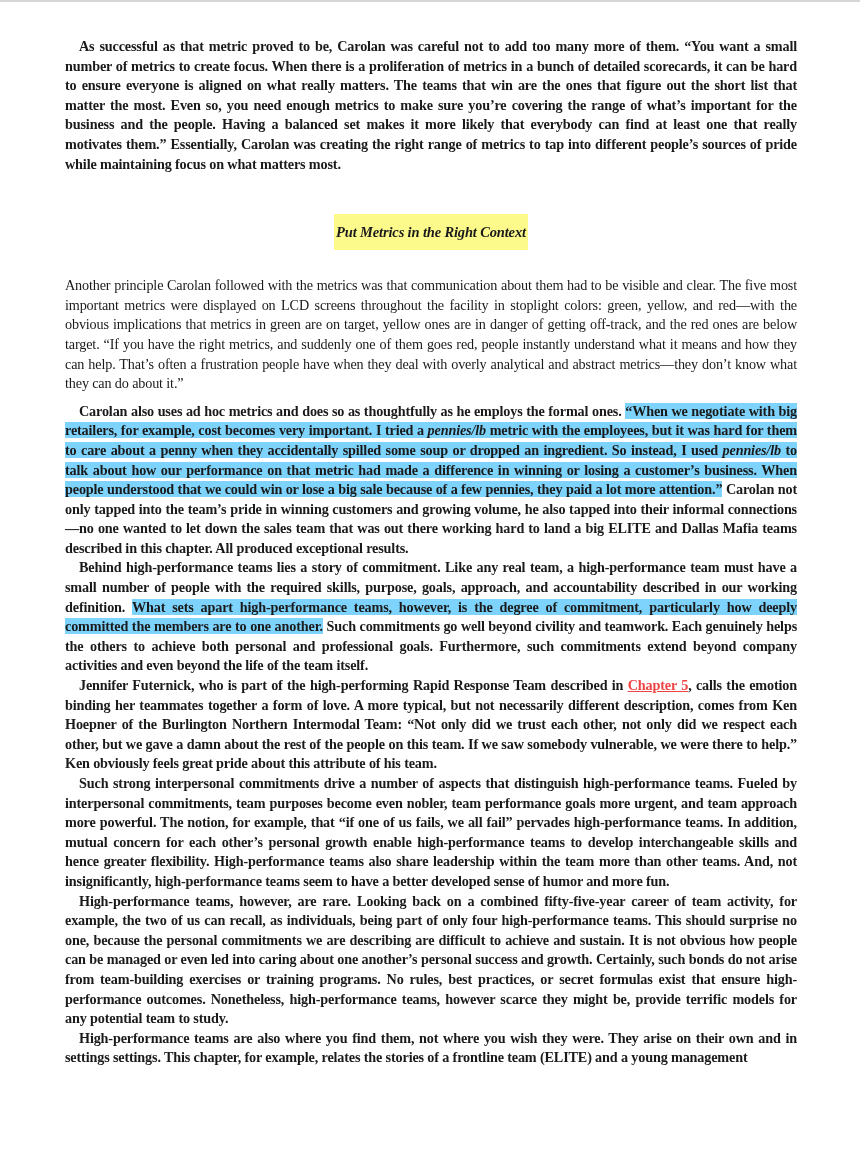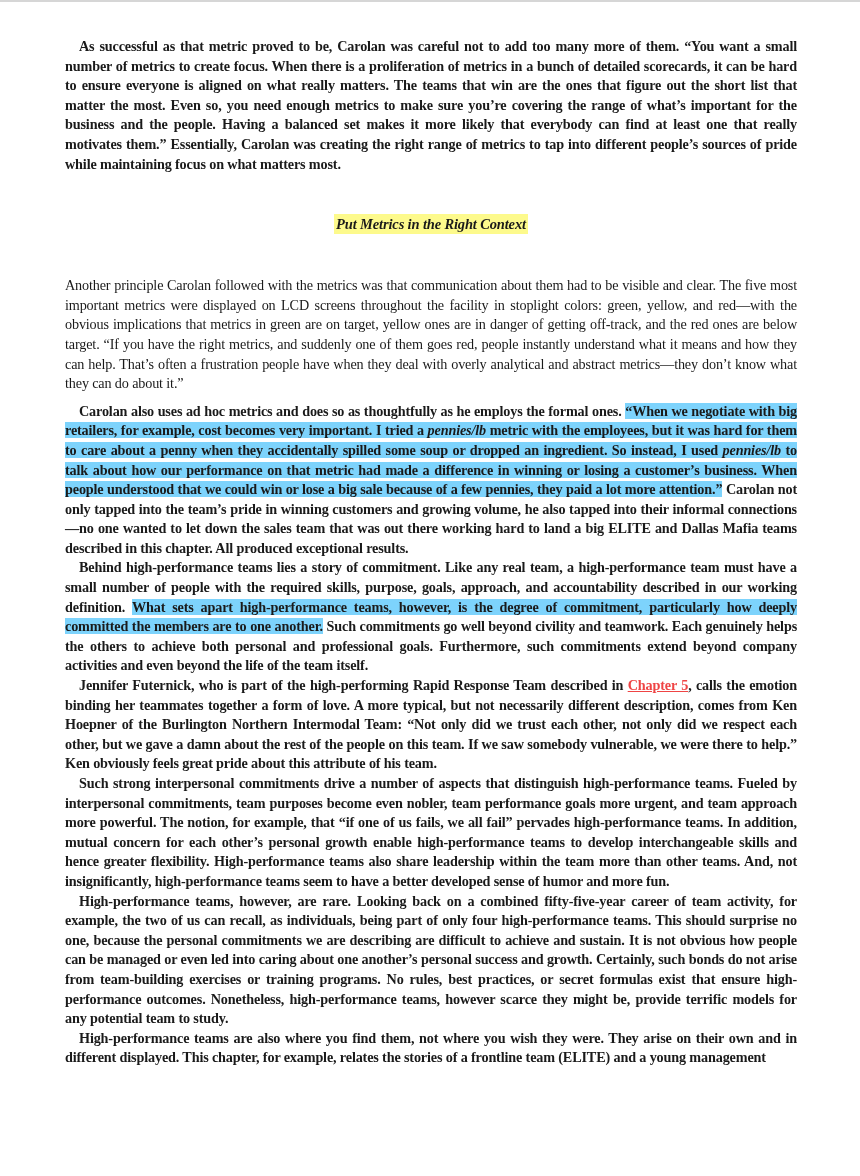--- a/index.html
+++ b/index.html
@@ -32,21 +32,21 @@
     margin-top: 40px;
     margin-bottom: 40px;
     height: 22px;
   }
   .heading {
     display: inline-block;
     background: #fdfa8c;
     font-weight: bold;
     font-style: italic;
     font-size: 14.5px;
-    padding: 0 2px;
+    padding: 8px 2px;
     line-height: 20px;
     text-align: center;
   }
   a.link {
     color: #ef4444;
     text-decoration: underline;
     cursor: pointer;
   }
 </style>
 </head>
@@ -66,15 +66,15 @@
   <p class="indent"><span>Carolan also uses ad hoc metrics and does so as thoughtfully as he employs the formal ones. </span><span class="hl"><span>“When we negotiate with big retailers, for example, cost becomes very important. I tried a </span><em>pennies/lb</em><span> metric with the employees, but it was hard for them to care about a penny when they accidentally spilled some soup or dropped an ingredient. So instead, I used </span><em>pennies/lb</em><span> to talk about how our performance on that metric had made a difference in winning or losing a customer’s business. When people understood that we could win or lose a big sale because of a few pennies, they paid a lot more attention.”</span></span><span> Carolan not only tapped into the team’s pride in winning customers and growing volume, he also tapped into their informal connections—no one wanted to let down the sales team that was out there working hard to land a big ELITE and Dallas Mafia teams described in this chapter. All produced exceptional results.</span></p>
 
   <p class="indent"><span>Behind high-performance teams lies a story of commitment. Like any real team, a high-performance team must have a small number of people with the required skills, purpose, goals, approach, and accountability described in our working definition. </span><span class="hl">What sets apart high-performance teams, however, is the degree of commitment, particularly how deeply committed the members are to one another.</span><span> Such commitments go well beyond civility and teamwork. Each genuinely helps the others to achieve both personal and professional goals. Furthermore, such commitments extend beyond company activities and even beyond the life of the team itself.</span></p>
 
   <p class="indent"><span>Jennifer Futernick, who is part of the high-performing Rapid Response Team described in </span><a class="link">Chapter 5</a><span>, calls the emotion binding her teammates together a form of love. A more typical, but not necessarily different description, comes from Ken Hoepner of the Burlington Northern Intermodal Team: “Not only did we trust each other, not only did we respect each other, but we gave a damn about the rest of the people on this team. If we saw somebody vulnerable, we were there to help.” Ken obviously feels great pride about this attribute of his team.</span></p>
 
   <p class="indent">Such strong interpersonal commitments drive a number of aspects that distinguish high-performance teams. Fueled by interpersonal commitments, team purposes become even nobler, team performance goals more urgent, and team approach more powerful. The notion, for example, that “if one of us fails, we all fail” pervades high-performance teams. In addition, mutual concern for each other’s personal growth enable high-performance teams to develop interchangeable skills and hence greater flexibility. High-performance teams also share leadership within the team more than other teams. And, not insignificantly, high-performance teams seem to have a better developed sense of humor and more fun.</p>
 
   <p class="indent">High-performance teams, however, are rare. Looking back on a combined fifty-five-year career of team activity, for example, the two of us can recall, as individuals, being part of only four high-performance teams. This should surprise no one, because the personal commitments we are describing are difficult to achieve and sustain. It is not obvious how people can be managed or even led into caring about one another’s personal success and growth. Certainly, such bonds do not arise from team-building exercises or training programs. No rules, best practices, or secret formulas exist that ensure high-performance outcomes. Nonetheless, high-performance teams, however scarce they might be, provide terrific models for any potential team to study.</p>
 
-  <p class="indent">High-performance teams are also where you find them, not where you wish they were. They arise on their own and in different displayed. This chapter, for example, relates the stories of a frontline team (ELITE) and a young management</p>
+  <p class="indent">High-performance teams are also where you find them, not where you wish they were. They arise on their own and in settings settings. This chapter, for example, relates the stories of a frontline team (ELITE) and a young management</p>
 
 </div>
 
 </body></html>

